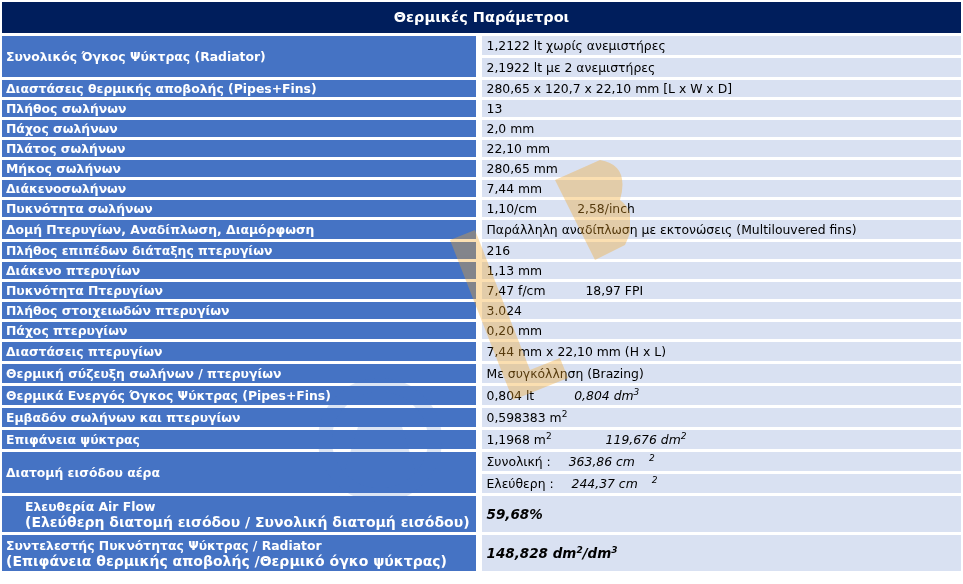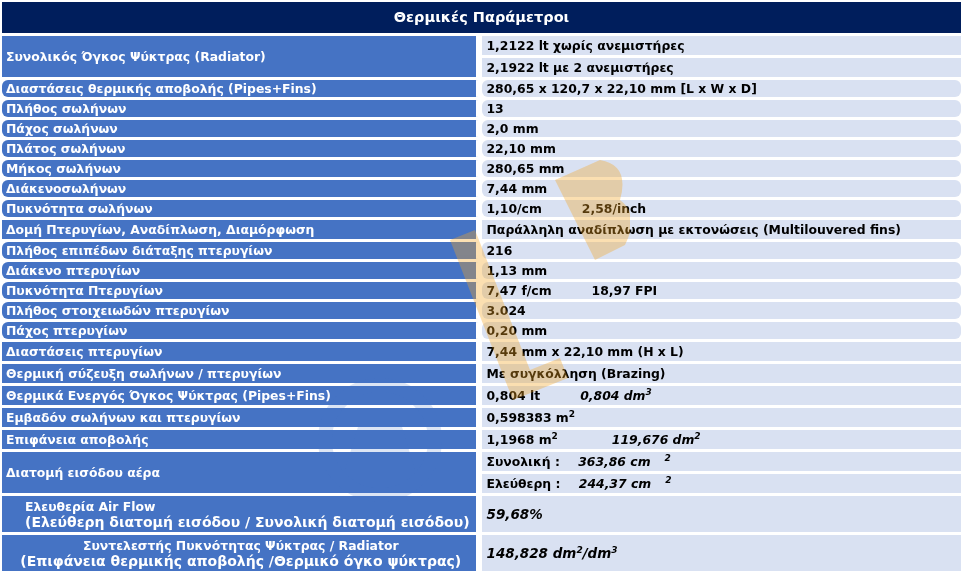--- a/index.html
+++ b/index.html
@@ -1,22 +1,22 @@
 <!DOCTYPE html>
 <html><head>
 <meta charset="utf-8">
 <style>
   html, body { margin: 0; padding: 0; background: #ffffff; }
   body { width: 963px; height: 584px; overflow: hidden; position: relative; font-family: "DejaVu Sans", sans-serif; }
   table.spec { position: absolute; left: 2px; top: 2px; width: 959px; border-collapse: separate; border-spacing: 0 3px; table-layout: fixed; margin-top: -3px; }
   td { padding: 0 0 0 4px; font-size: 12.4px; line-height: 17px; vertical-align: middle; white-space: nowrap; overflow: hidden; }
   td.title { background: #001e5c; color: #ffffff; text-align: center; font-weight: bold; font-size: 14.5px; height: 31px; padding: 0; }
   td.lbl { background: #4573c4; color: #ffffff; font-weight: bold; width: 401px; border-right: 6px solid #ffffff; }
-  td.val { background: #d9e1f2; color: #000000; padding-left: 5px; font-weight: bold; }
-  tr.r td { height: 17px; border-radius: 6px; }
+  td.val { background: #d9e1f2; color: #000000; padding-left: 5px; }
+  tr.r td { height: 17px; }
   tr.r2 td.val { height: 19px; }
   .sub { font-size: 14px; display: block; line-height: 15px; }
   .big { font-weight: bold; font-style: italic; font-size: 13.5px; }
   .it { font-style: italic; margin-left: 14px; }
   sup { font-size: 9px; line-height: 0; vertical-align: 5px; }
   .gap { display: inline-block; width: 26px; }
   .gap2 { display: inline-block; width: 40px; }
   .watermark { position: absolute; left: 300px; top: 120px; width: 330px; height: 390px; pointer-events: none; }
 </style>
 </head>
@@ -98,38 +98,38 @@
       </tr>
   <tr class="r2">
     <td class="lbl">Θερμικά Ενεργός Όγκος Ψύκτρας (Pipes+Fins)</td>
     <td class="val"><span>0,804 lt</span><span class="gap"></span><span class="it"><span>0,804 dm</span><sup>3</sup></span></td>
   </tr>
   <tr class="r2">
     <td class="lbl">Εμβαδόν σωλήνων και πτερυγίων</td>
     <td class="val"><span>0,598383 m</span><sup>2</sup></td>
   </tr>
   <tr class="r2">
-    <td class="lbl">Επιφάνεια αποβολής</td>
+    <td class="lbl">Επιφάνεια ψύκτρας</td>
     <td class="val"><span>1,1968 m</span><sup>2</sup><span class="gap2"></span><span class="it"><span>119,676 dm</span><sup>2</sup></span></td>
   </tr>
 
   <tr class="r2">
     <td class="lbl" rowspan="2">Διατομή εισόδου αέρα</td>
     <td class="val"><span>Συνολική : </span><span class="it">363,86 cm</span><sup class="it">2</sup></td>
   </tr>
   <tr class="r2">
     <td class="val"><span>Ελεύθερη : </span><span class="it">244,37 cm</span><sup class="it">2</sup></td>
   </tr>
 
   <tr>
     <td class="lbl" style="height:36px;padding-left:23px;"><span>Ελευθερία Air Flow</span><span class="sub">(Ελεύθερη διατομή εισόδου / Συνολική διατομή εισόδου)</span></td>
     <td class="val big">59,68%</td>
   </tr>
   <tr>
-    <td class="lbl" style="height:36px;text-align:center;"><span>Συντελεστής Πυκνότητας Ψύκτρας  / Radiator</span><span class="sub">(Επιφάνεια θερμικής αποβολής /Θερμικό όγκο ψύκτρας)</span></td>
+    <td class="lbl" style="height:36px;"><span>Συντελεστής Πυκνότητας Ψύκτρας  / Radiator</span><span class="sub">(Επιφάνεια θερμικής αποβολής /Θερμικό όγκο ψύκτρας)</span></td>
     <td class="val big"><span>148,828   dm</span><sup>2</sup><span>/dm</span><sup>3</sup></td>
   </tr>
 </tbody>
   </table>
 
 <svg class="watermark" viewBox="0 0 330 390" xmlns="http://www.w3.org/2000/svg">
   <g opacity="0.18">
     <circle cx="80" cy="320" r="55" fill="none" stroke="#4573c4" stroke-width="14"></circle>
     <path d="M60 300 L100 300 L115 350 L45 350 Z" fill="#4573c4"></path>
   </g>

